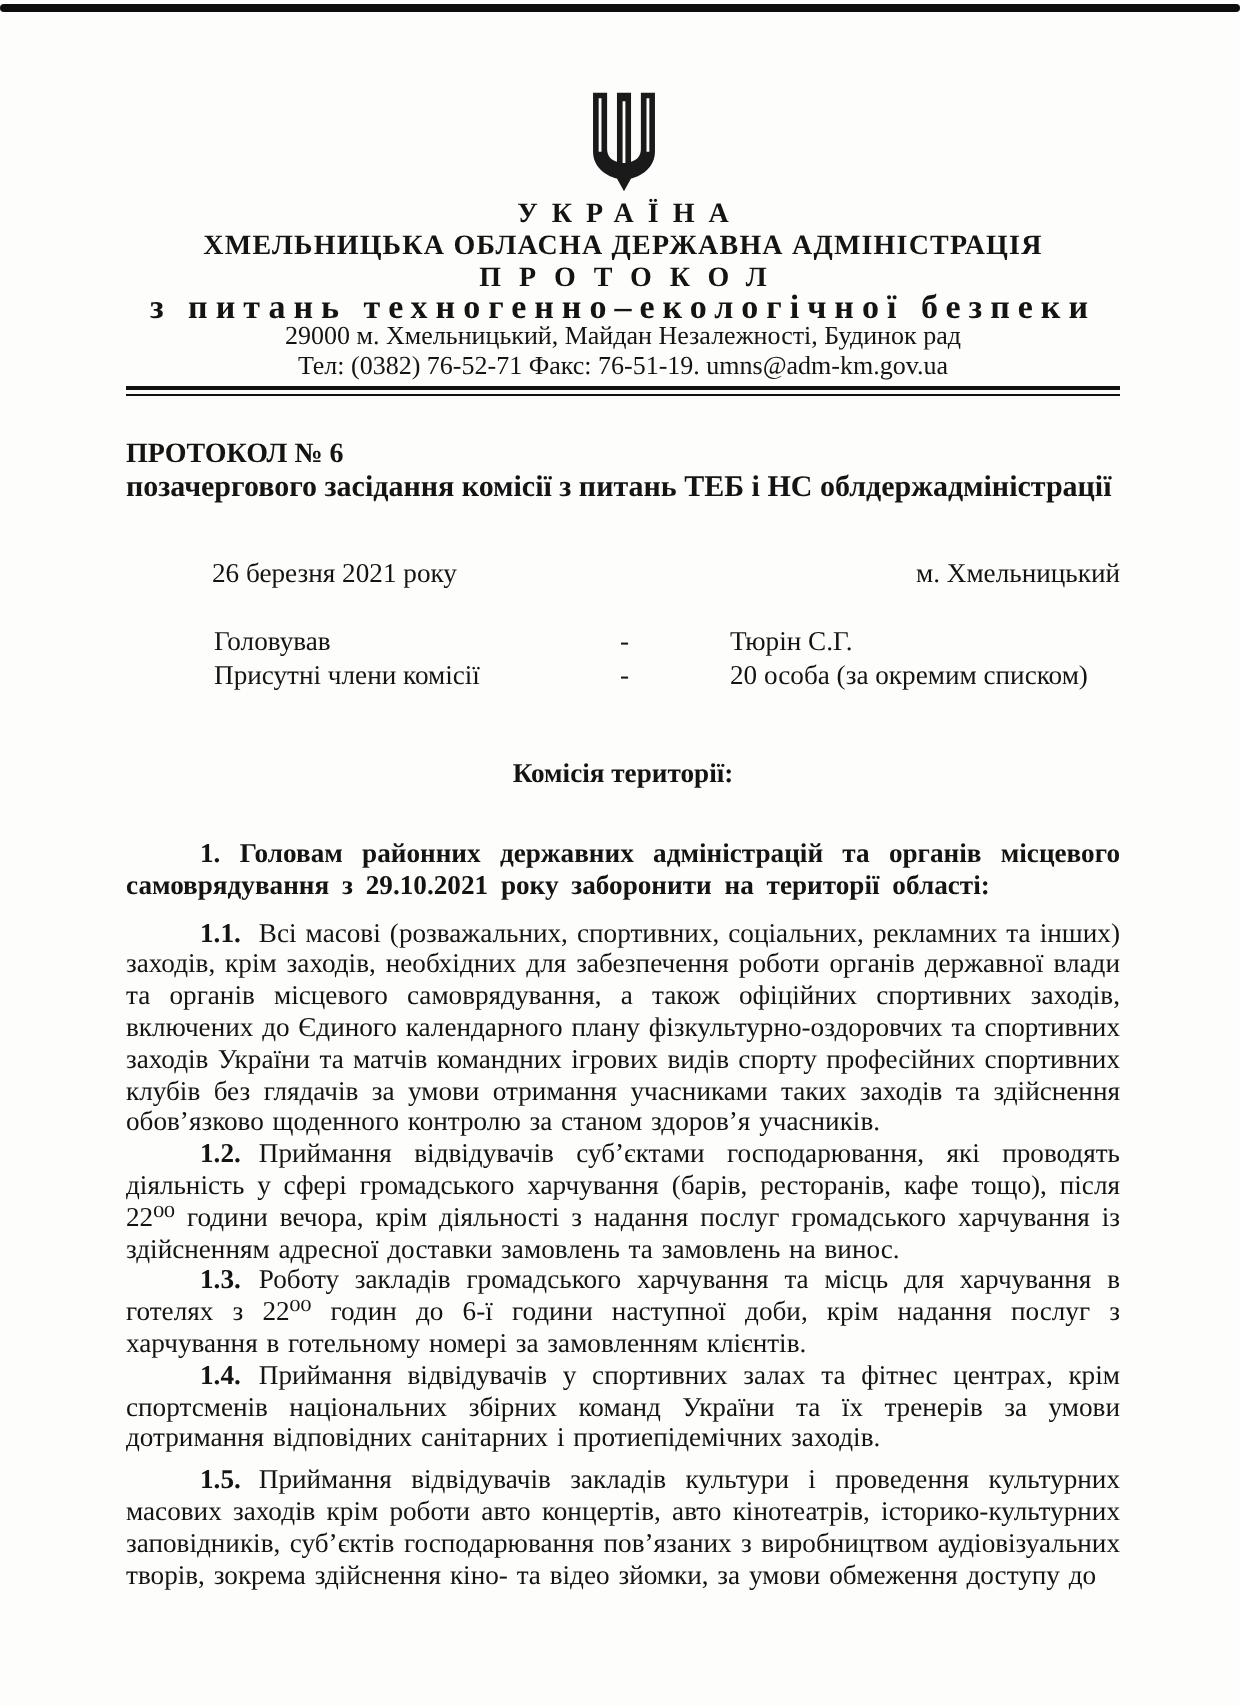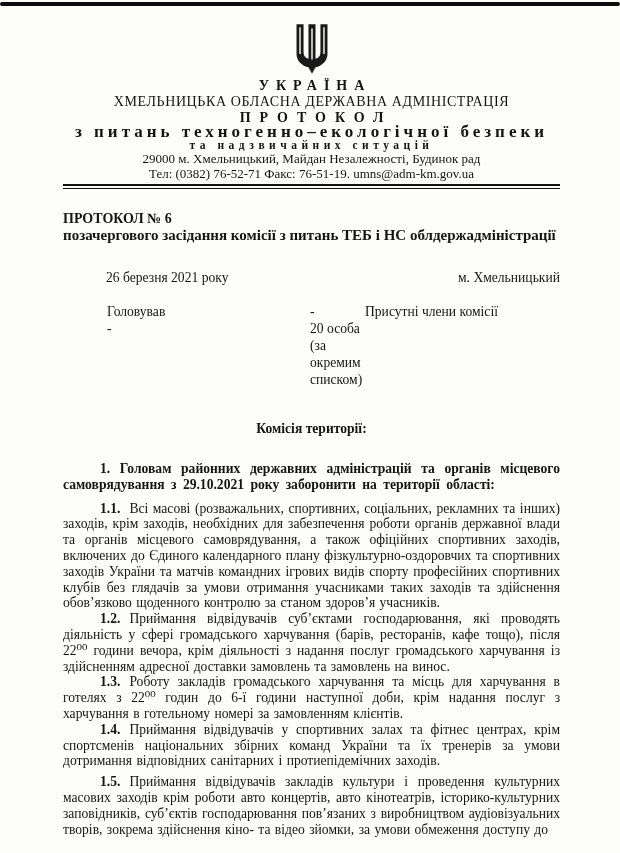--- a/index.html
+++ b/index.html
@@ -13,32 +13,32 @@
   }
   .scan-line {
     position: absolute;
     top: 2px; left: 0;
     width: 100%; height: 4px;
     background: #0d0d0d;
     border-radius: 2px;
   }
   .page {
     width: 620px; height: 663px;
-    padding: 24px 60px 0 63px;
+    padding: 46px 60px 0 63px;
   }
   
   .letterhead { text-align: center; }
   .emblem { height: 50px; margin-bottom: 3px; }
   .emblem svg { display: inline-block; }
   .country {
     font-weight: bold; font-size: 14px; line-height: 17px;
     letter-spacing: 7px; text-indent: 7px;
   }
   .org {
-    font-weight: normal; font-size: 14px; line-height: 16px;
+    font-weight: bold; font-size: 14px; line-height: 16px;
     letter-spacing: 0.6px;
   }
   .commission {
     font-weight: bold; font-size: 14px; line-height: 15px;
     letter-spacing: 9px; text-indent: 9px;
   }
   .commission-desc1 {
     font-weight: bold; font-size: 17px; line-height: 14px;
     letter-spacing: 4px;
   }
@@ -100,40 +100,40 @@
     <div class="emblem">
       <svg width="38" height="50" viewBox="0 0 54 70" aria-hidden="true">
         <path fill="#1a1a1a" d="M5,0 h10 v40 c0,5 3,8 7,9 V0 h10 v49 c4,-1 7,-4 7,-9 V0 h10 v42 c0,10 -8,17 -17,19 l-5,9 -5,-9 C13,59 5,52 5,42 Z"></path>
         <path fill="#fdfdfb" d="M26,6 h2 v44 h-2 Z M9,4 h2 v38 h-2 Z M43,4 h2 v38 h-2 Z"></path>
       </svg>
     </div>
     <div class="country">УКРАЇНА</div>
     <div class="org">ХМЕЛЬНИЦЬКА ОБЛАСНА ДЕРЖАВНА АДМІНІСТРАЦІЯ</div>
     <div class="commission">ПРОТОКОЛ</div>
     <div class="commission-desc1">з питань техногенно–екологічної безпеки</div>
-    <div class="commission-desc2">та надзвичайних ситуацій</div>
     <div class="address">29000 м. Хмельницький, Майдан Незалежності, Будинок рад</div>
     <div class="contacts">Тел: (0382) 76-52-71 Факс: 76-51-19. umns@adm-km.gov.ua</div>
   </div>
 
   <div class="rule"></div>
 
   <div class="title-block">
     <div class="title-line1">ПРОТОКОЛ № 6</div>
     <div class="title-line2">позачергового засідання комісії з питань ТЕБ і НС облдержадміністрації</div>
   </div>
 
   <div class="meta">
     <div class="date-row">
       <span>26 березня 2021 року</span>
       <span>м. Хмельницький</span>
     </div>
     <div class="meta-grid">
       <span>Головував</span>
       <span>-</span>
+      <span>Тюрін С.Г.</span>
       <span>Присутні члени комісії</span>
       <span>-</span>
       <span>20 особа (за окремим списком)</span>
     </div>
   </div>
 
   <div class="doc-body">
 
     <p class="decision">Комісія території:</p>
 

